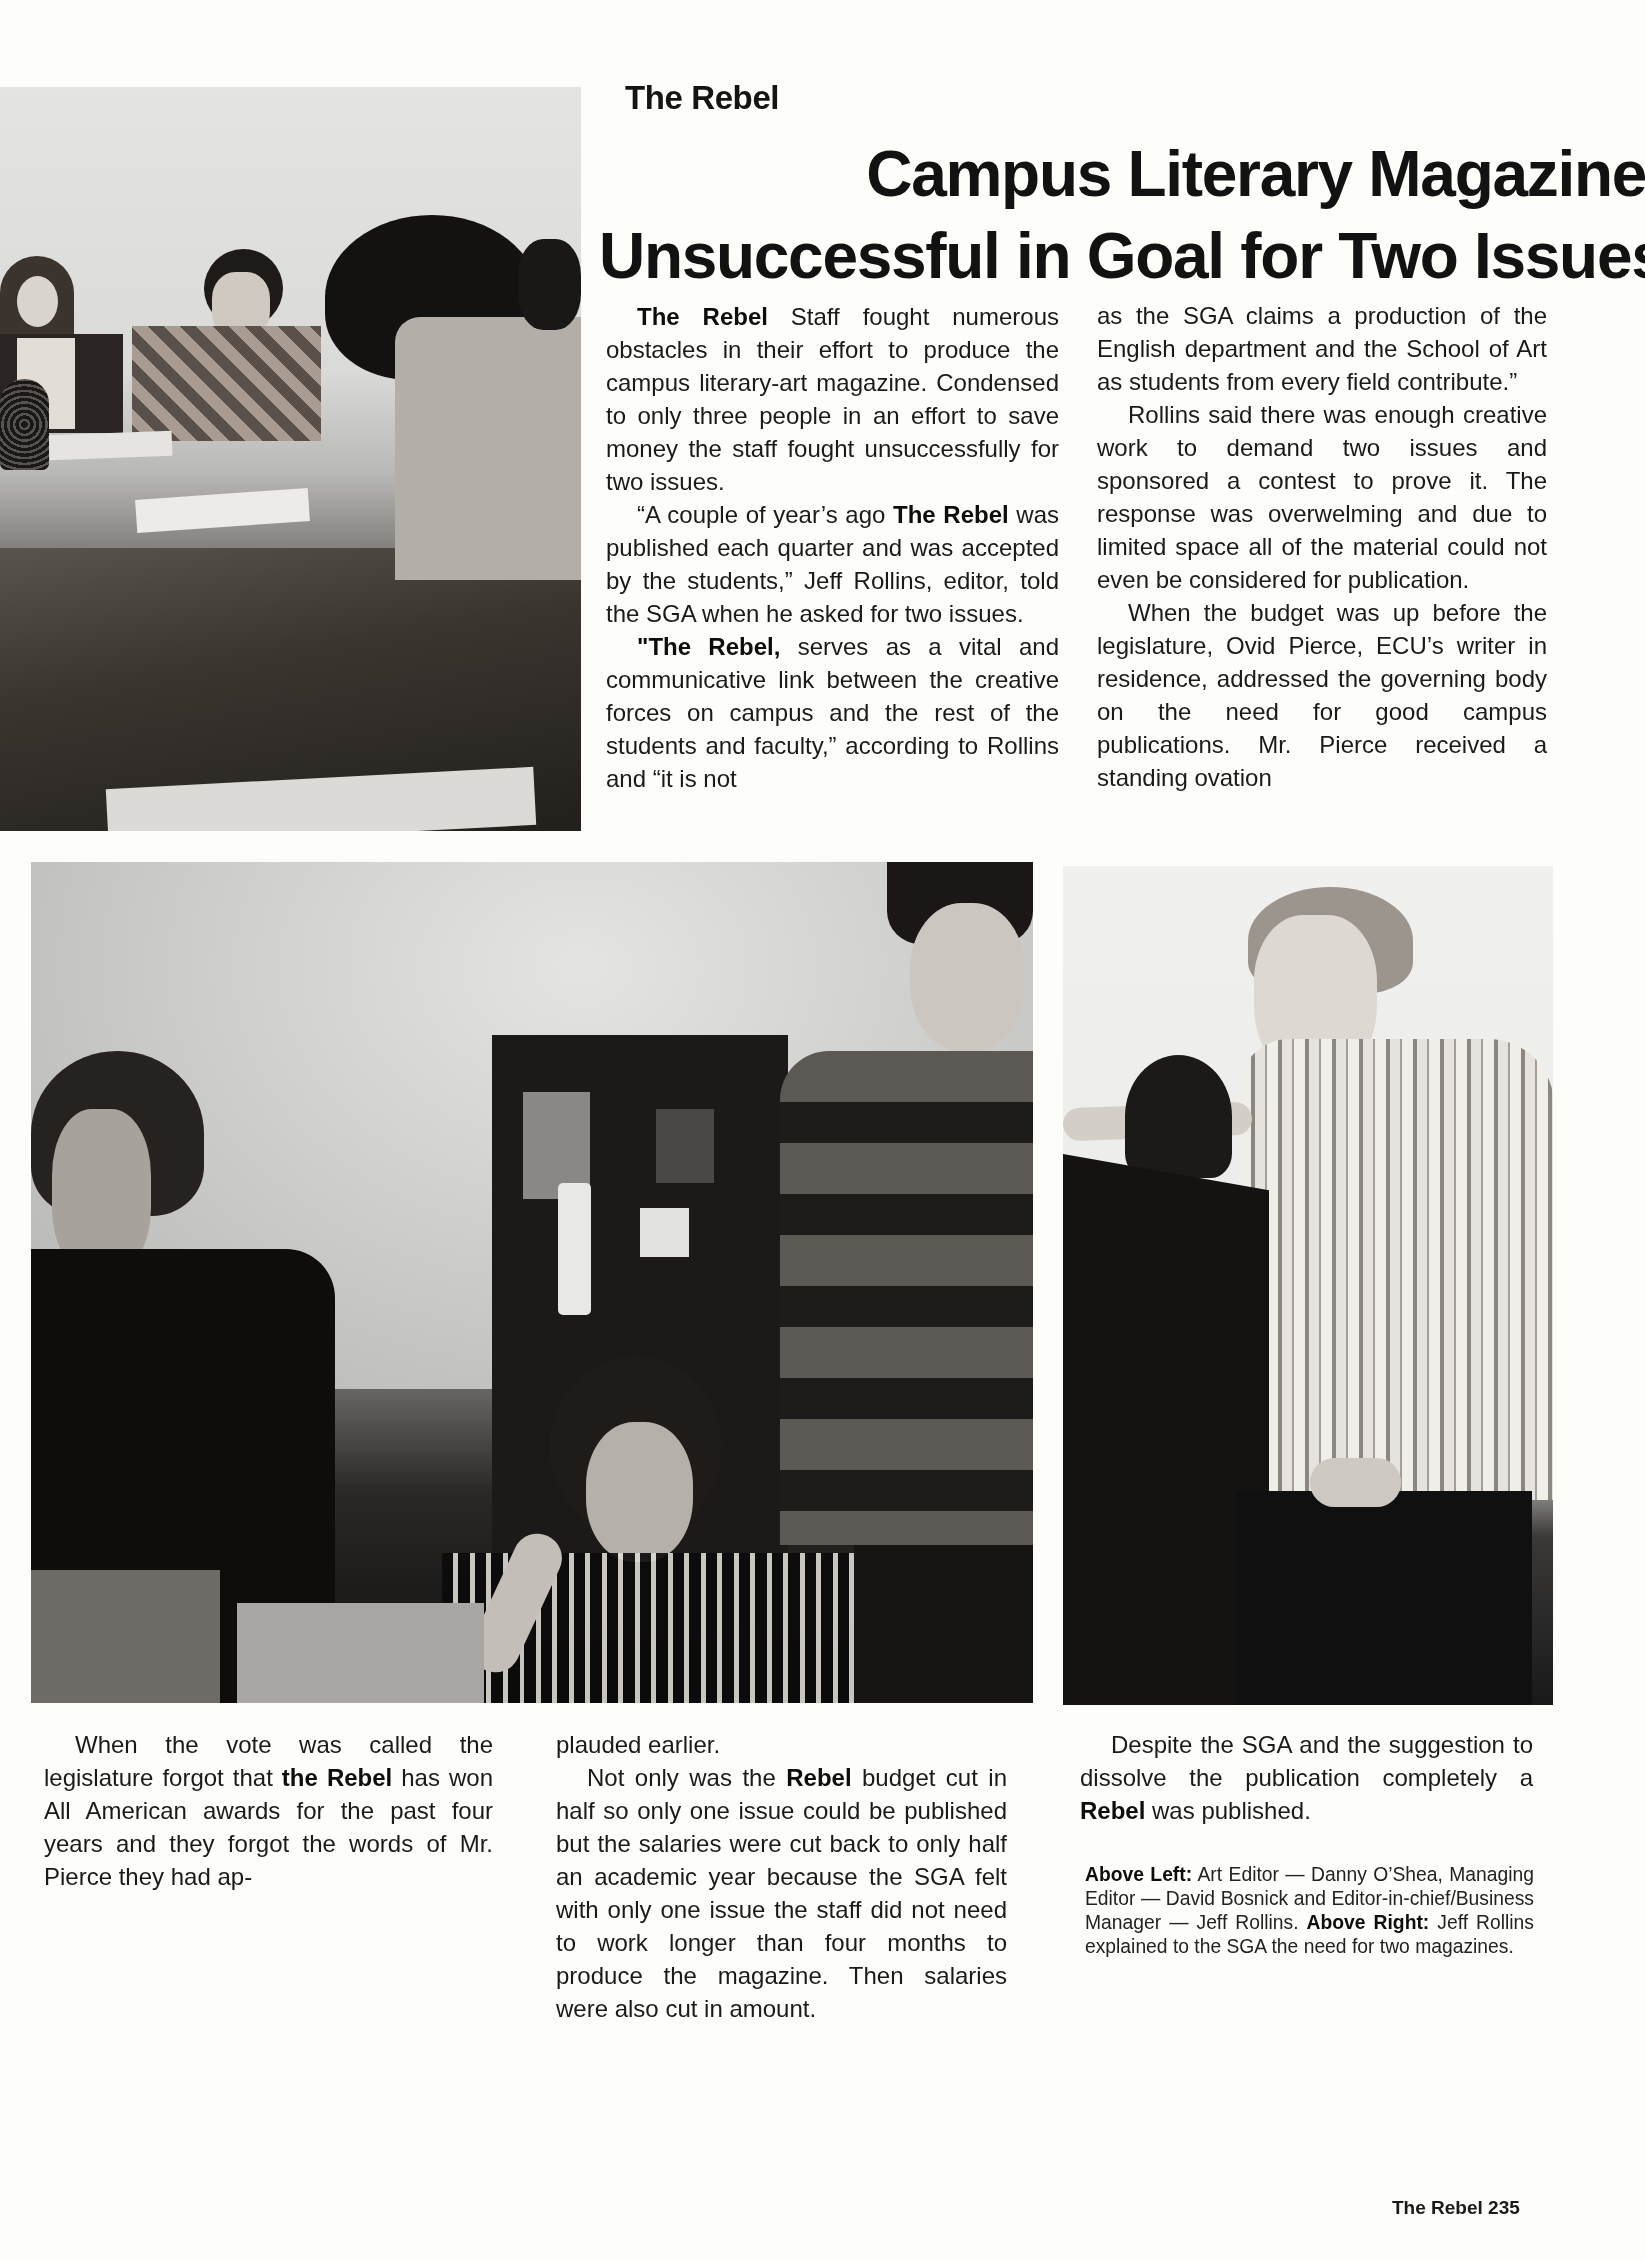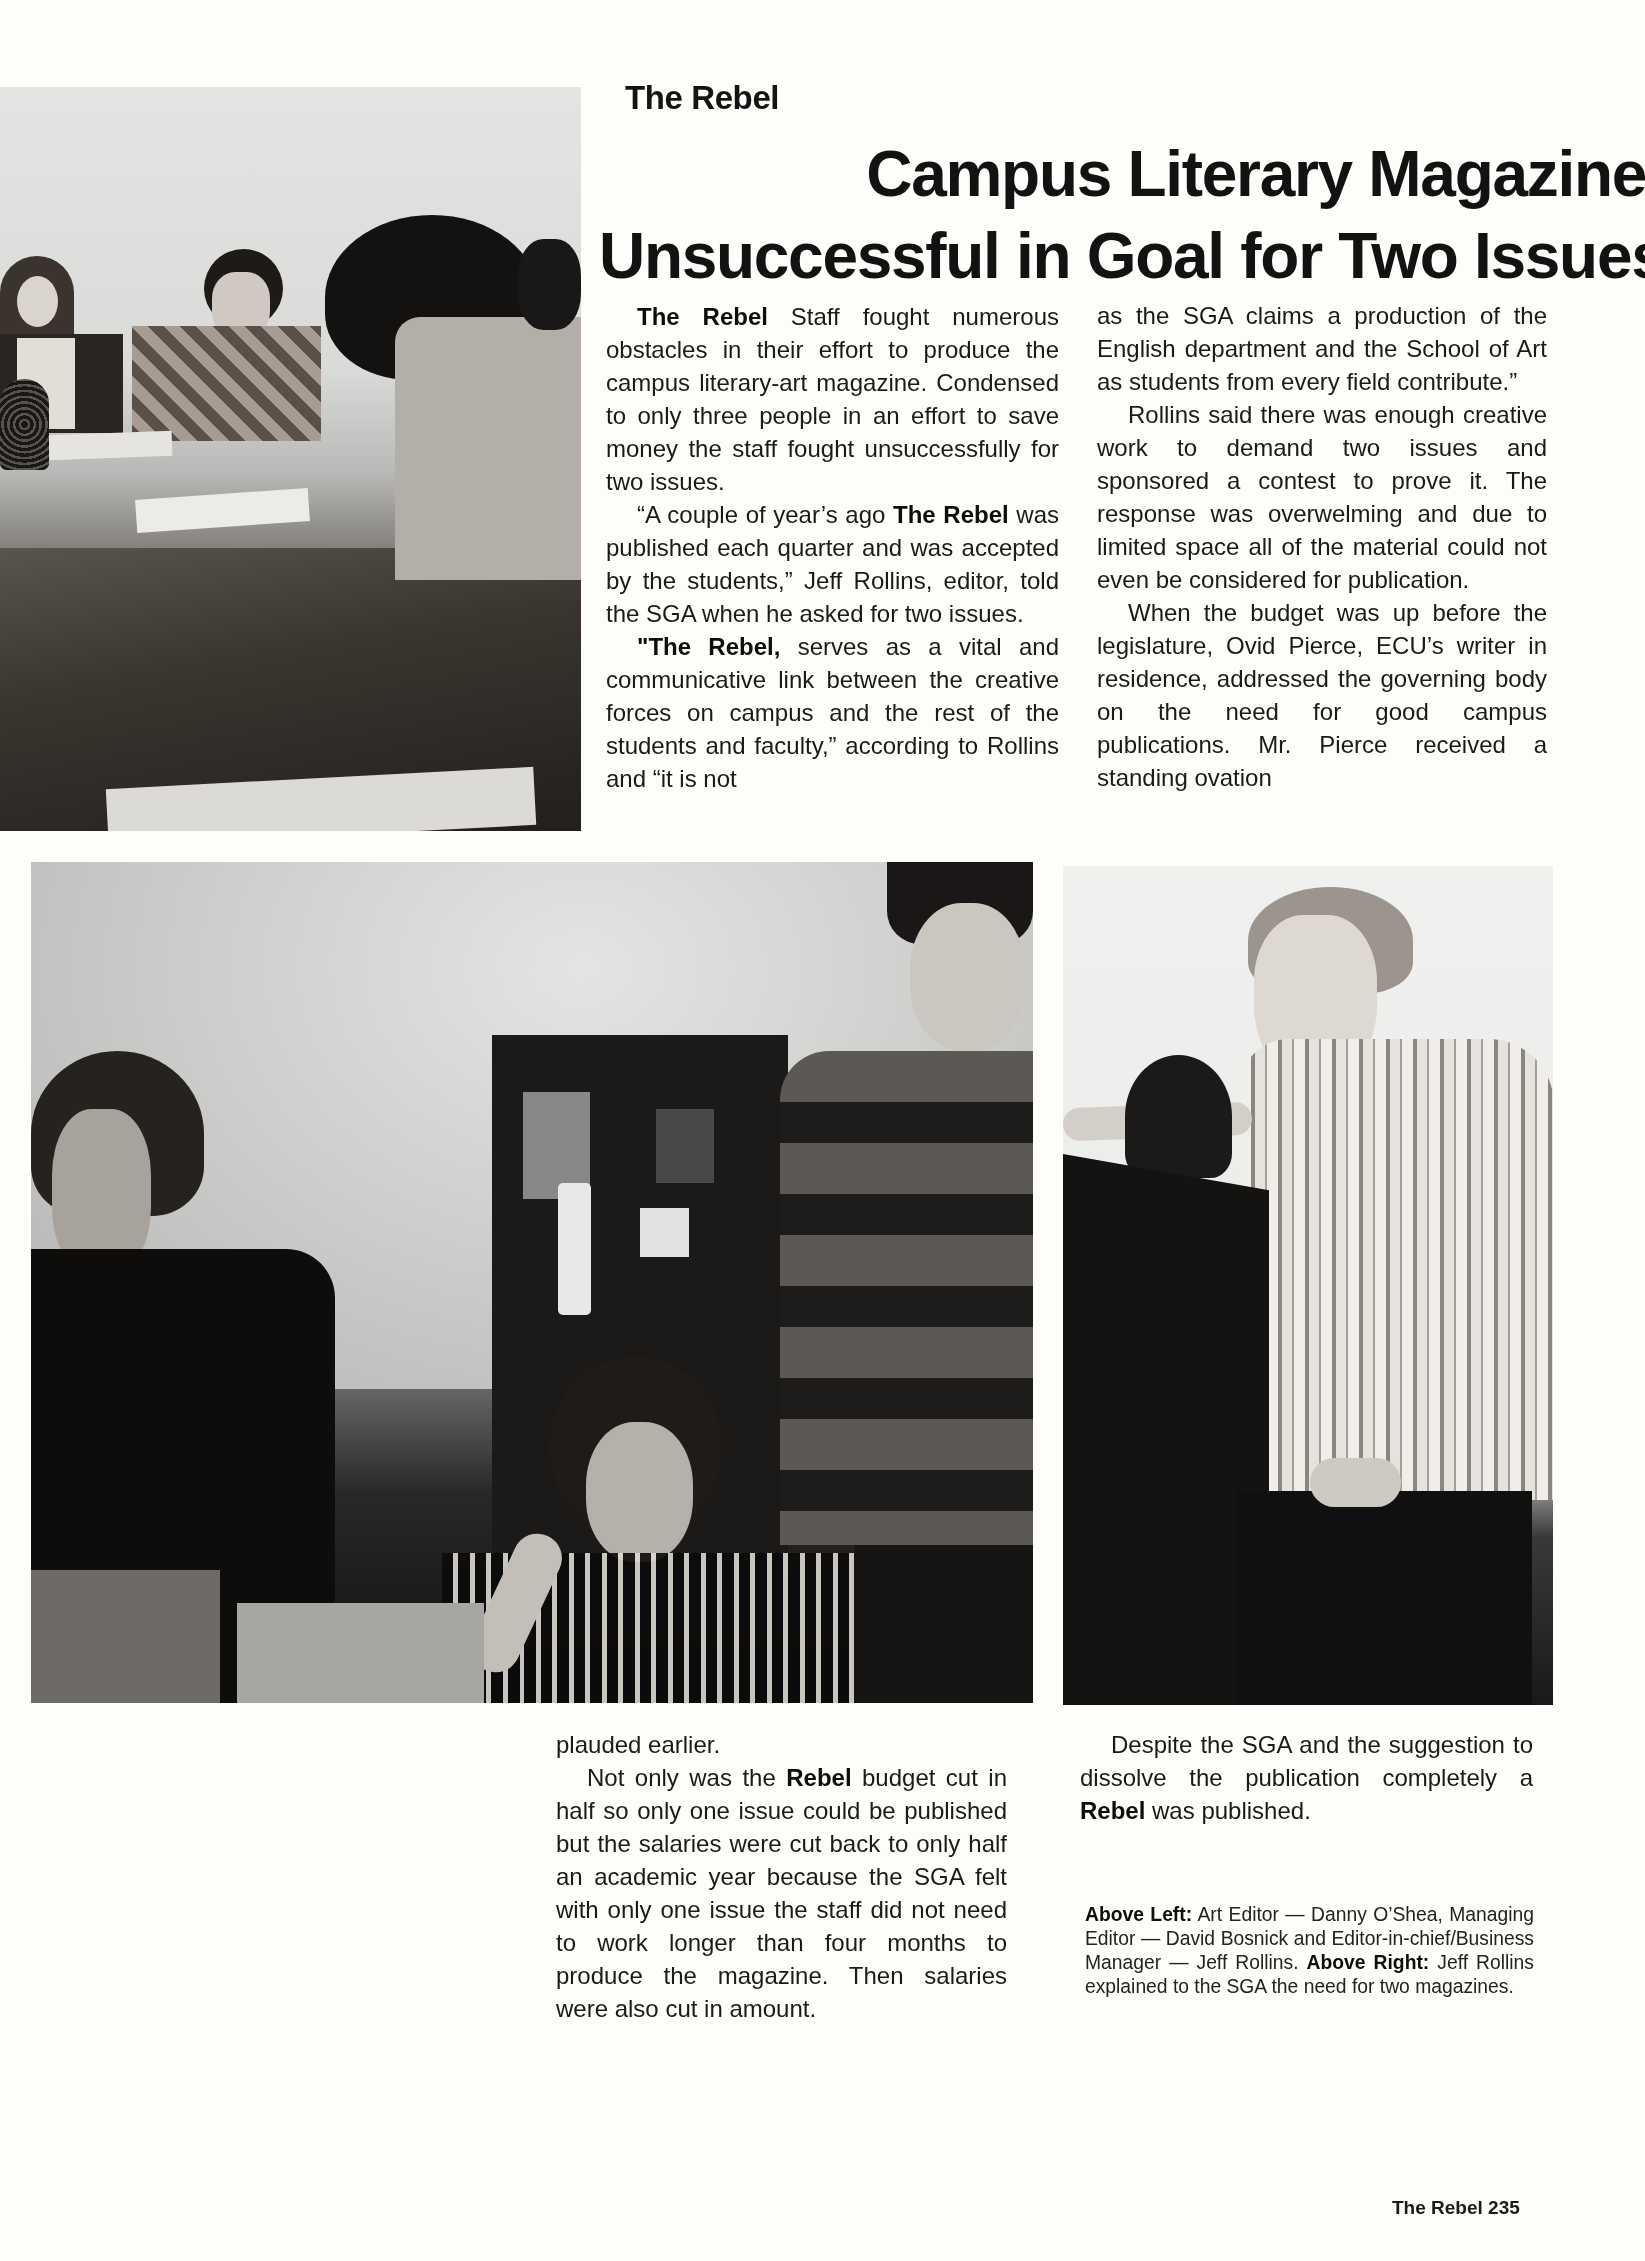--- a/index.html
+++ b/index.html
@@ -33,21 +33,21 @@
   .col b { font-weight: bold; color: #0d0d0d; }
 
   .col-a { left: 606px; top: 293px; width: 453px; margin-top: 7px; }
   .col-b { left: 1097px; top: 293px; width: 450px; margin-top: 6px; }
   .col-c { left: 44px;  top: 1728px; width: 449px; }
   .col-d { left: 556px; top: 1728px; width: 451px; }
   .col-e { left: 1080px; top: 1728px; width: 453px; }
 
   .caption {
     left: 1085px; top: 1863px; width: 449px;
-    font-size: 19.3px; line-height: 24px; text-align: justify; color: #222; margin-top: 40px;
+    font-size: 19.3px; line-height: 24px; text-align: justify; color: #222;
   }
   .caption b { color: #0d0d0d; }
 
   .folio {
     left: 1392px; top: 2197px;
     font-size: 19px; font-weight: bold; color: #1a1a1a;
   }
 
   
   .photo { position: absolute; overflow: hidden; }
@@ -153,20 +153,21 @@
   <div class="shape" style="left:62px;top:189px;width:107px;height:123px;border-radius:50% 50% 20% 20%;background:#1c1a18;"></div>
 
   <div class="shape" style="left:0;top:288px;width:206px;height:551px;background:#141312;transform:skewY(10deg);transform-origin:top left;"></div>
 
   <div class="shape" style="left:173px;top:625px;width:296px;height:214px;background:#111010;"></div>
 
   <div class="shape" style="left:247px;top:592px;width:91px;height:49px;border-radius:25px;background:#cfc9c3;"></div>
 </div>
 
 <div class="abs col col-c">
+  <p><span>When the vote was called the legislature forgot that </span><b>the Rebel</b><span> has won All American awards for the past four years and they forgot the words of Mr. Pierce they had ap-</span></p>
 </div>
 
 <div class="abs col col-d">
   <p class="noindent">plauded earlier.</p>
   <p><span>Not only was the </span><b>Rebel</b><span> budget cut in half so only one issue could be published but the salaries were cut back to only half an academic year because the SGA felt with only one issue the staff did not need to work longer than four months to produce the magazine. Then salaries were also cut in amount.</span></p>
 </div>
 
 <div class="abs col col-e">
   <p><span>Despite the SGA and the suggestion to dissolve the publication completely a </span><b>Rebel</b><span> was published.</span></p>
 </div>

